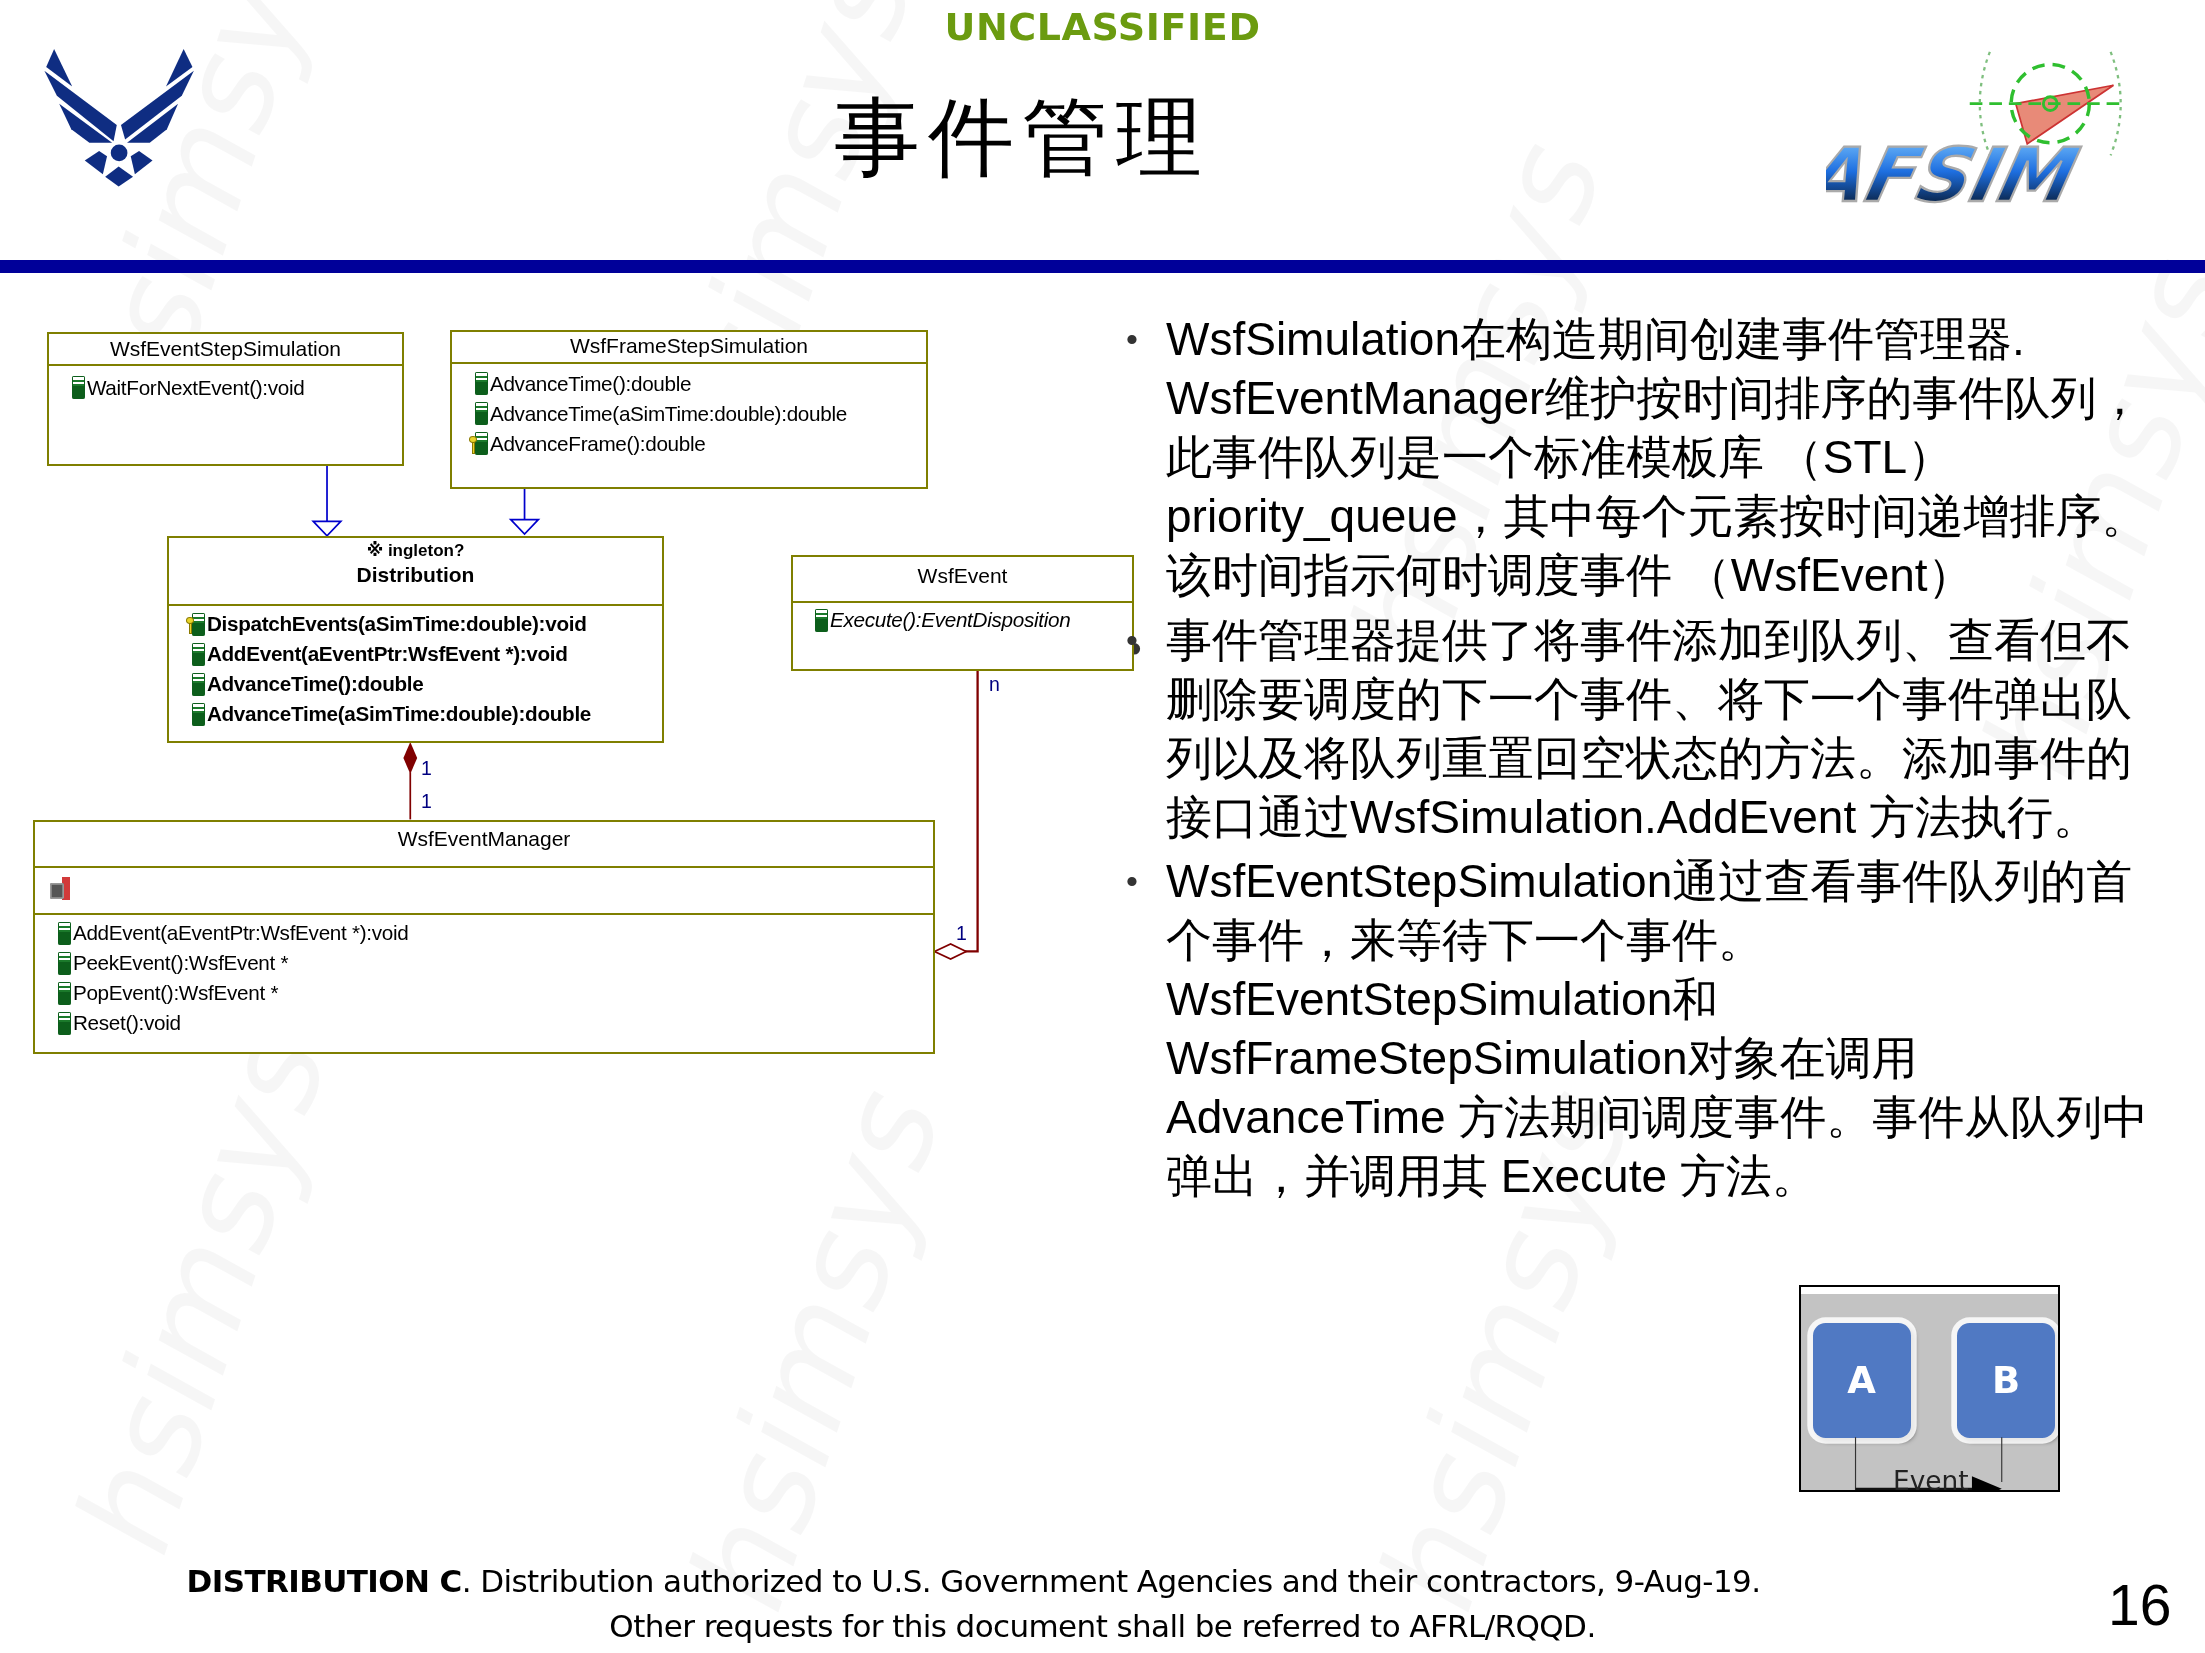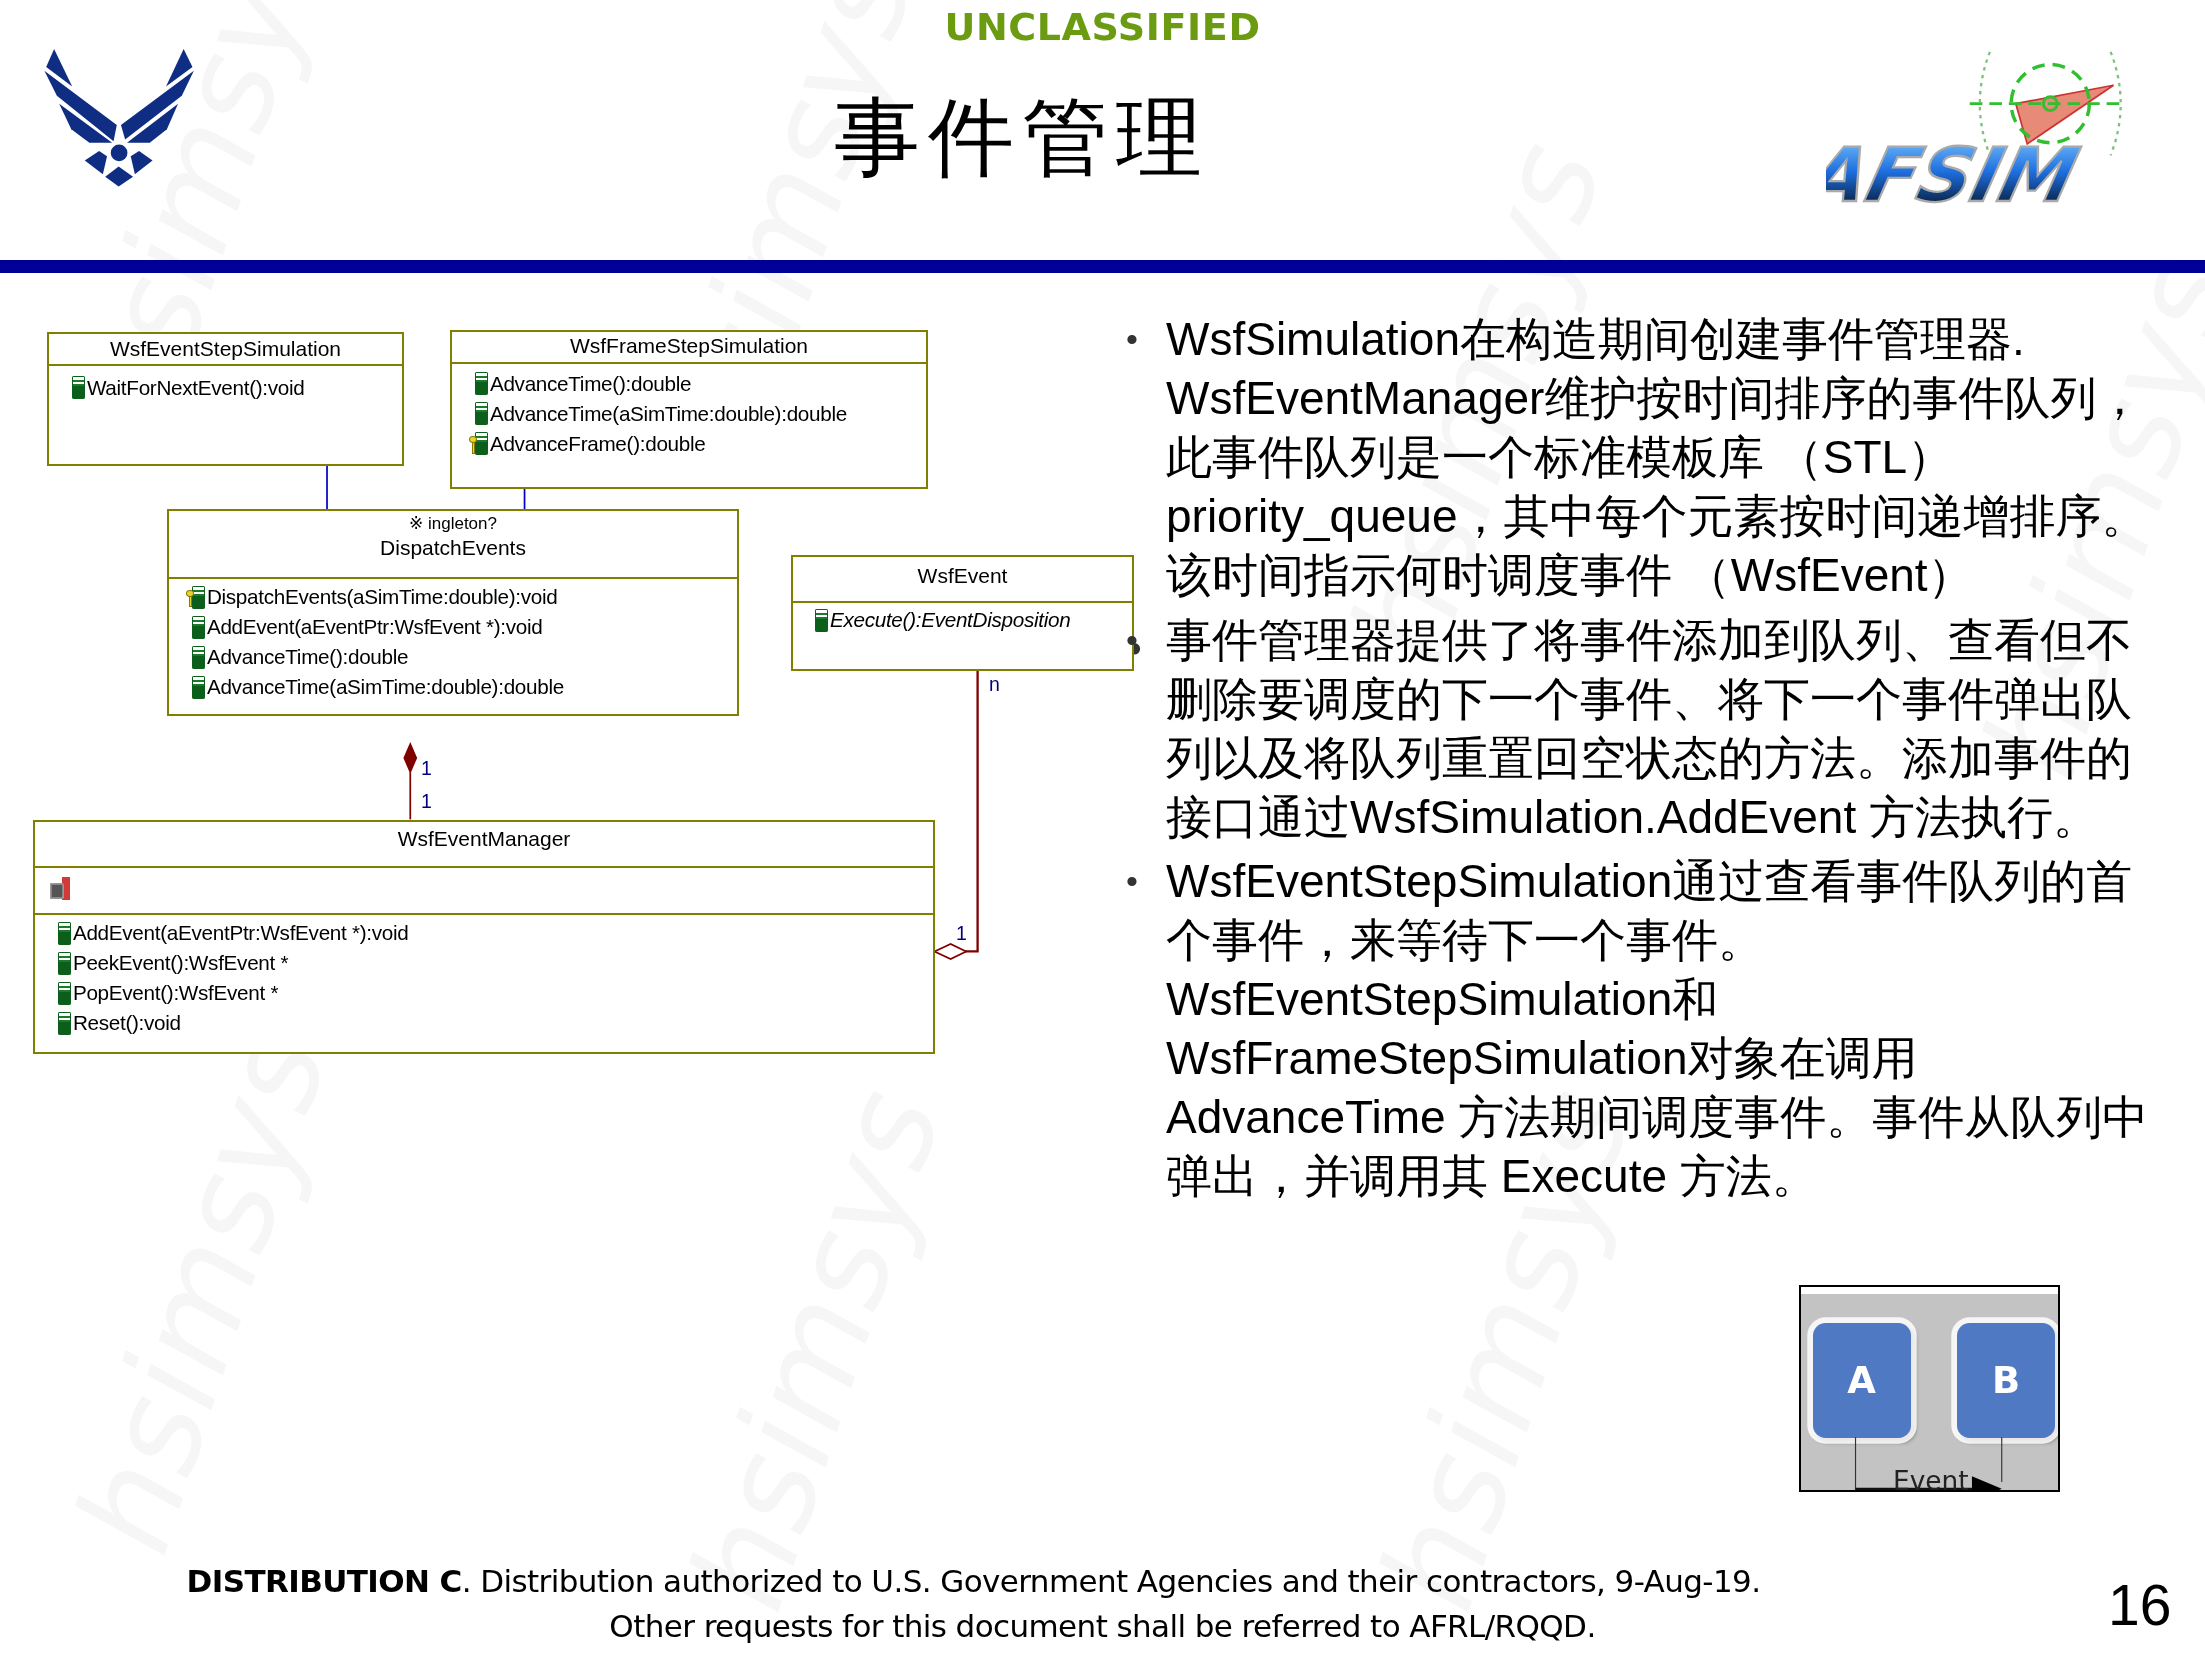--- a/index.html
+++ b/index.html
@@ -147,24 +147,24 @@
     </div>
     <div class="row">
       <span class="ic">
           <span class="key"></span>
         </span>
       <span>AdvanceFrame():double</span>
     </div>
   </div>
 </div>
 
-<div class="uml" style="left:167px;top:509px;width:572px;height:207px;">
+<div class="uml" style="left:167px;top:536px;width:497px;height:207px;font-weight:bold;">
   <div class="hdr" style="height:68px;padding-top:3.4px;">
     <div style="font-size:17px;line-height:20.7px;">※ ingleton?</div>
-    <div style="font-size:21px;line-height:26.4px;">DispatchEvents</div>
+    <div style="font-size:21px;line-height:26.4px;">Distribution</div>
   </div>
   <div class="sec" style="padding:3.4px 0 0 23px;">
     <div class="row">
       <span class="ic">
           <span class="key"></span>
         </span>
       <span>DispatchEvents(aSimTime:double):void</span>
     </div>
     <div class="row">
       <span class="ic"></span>

